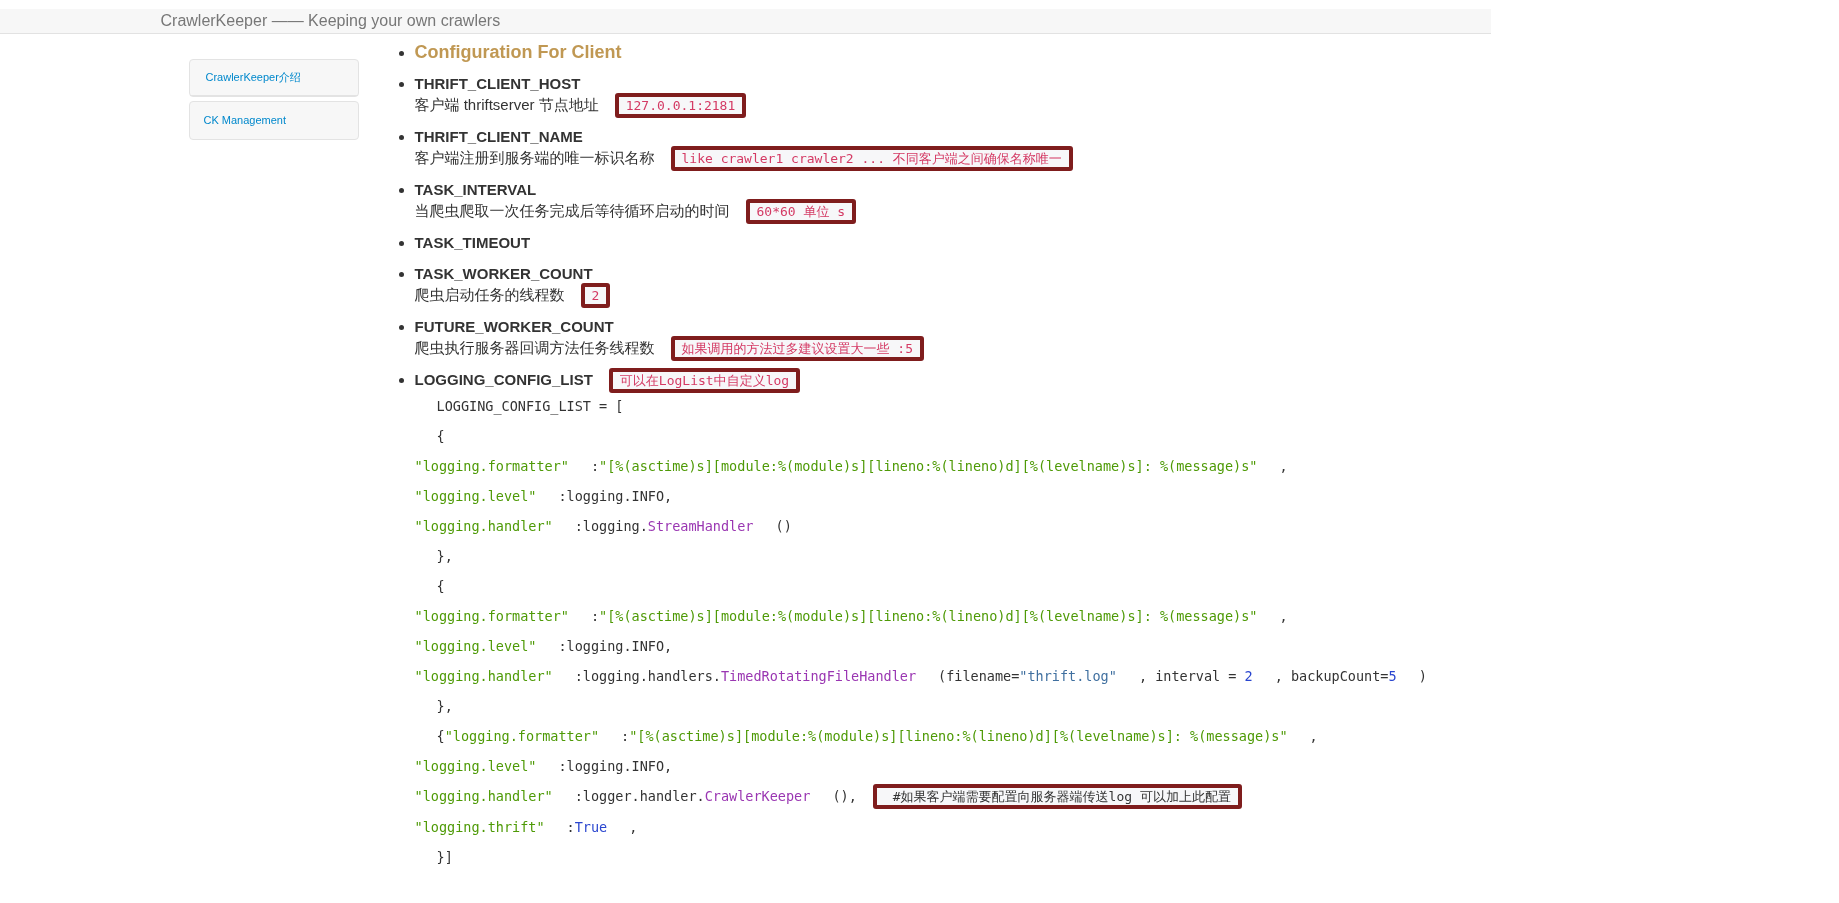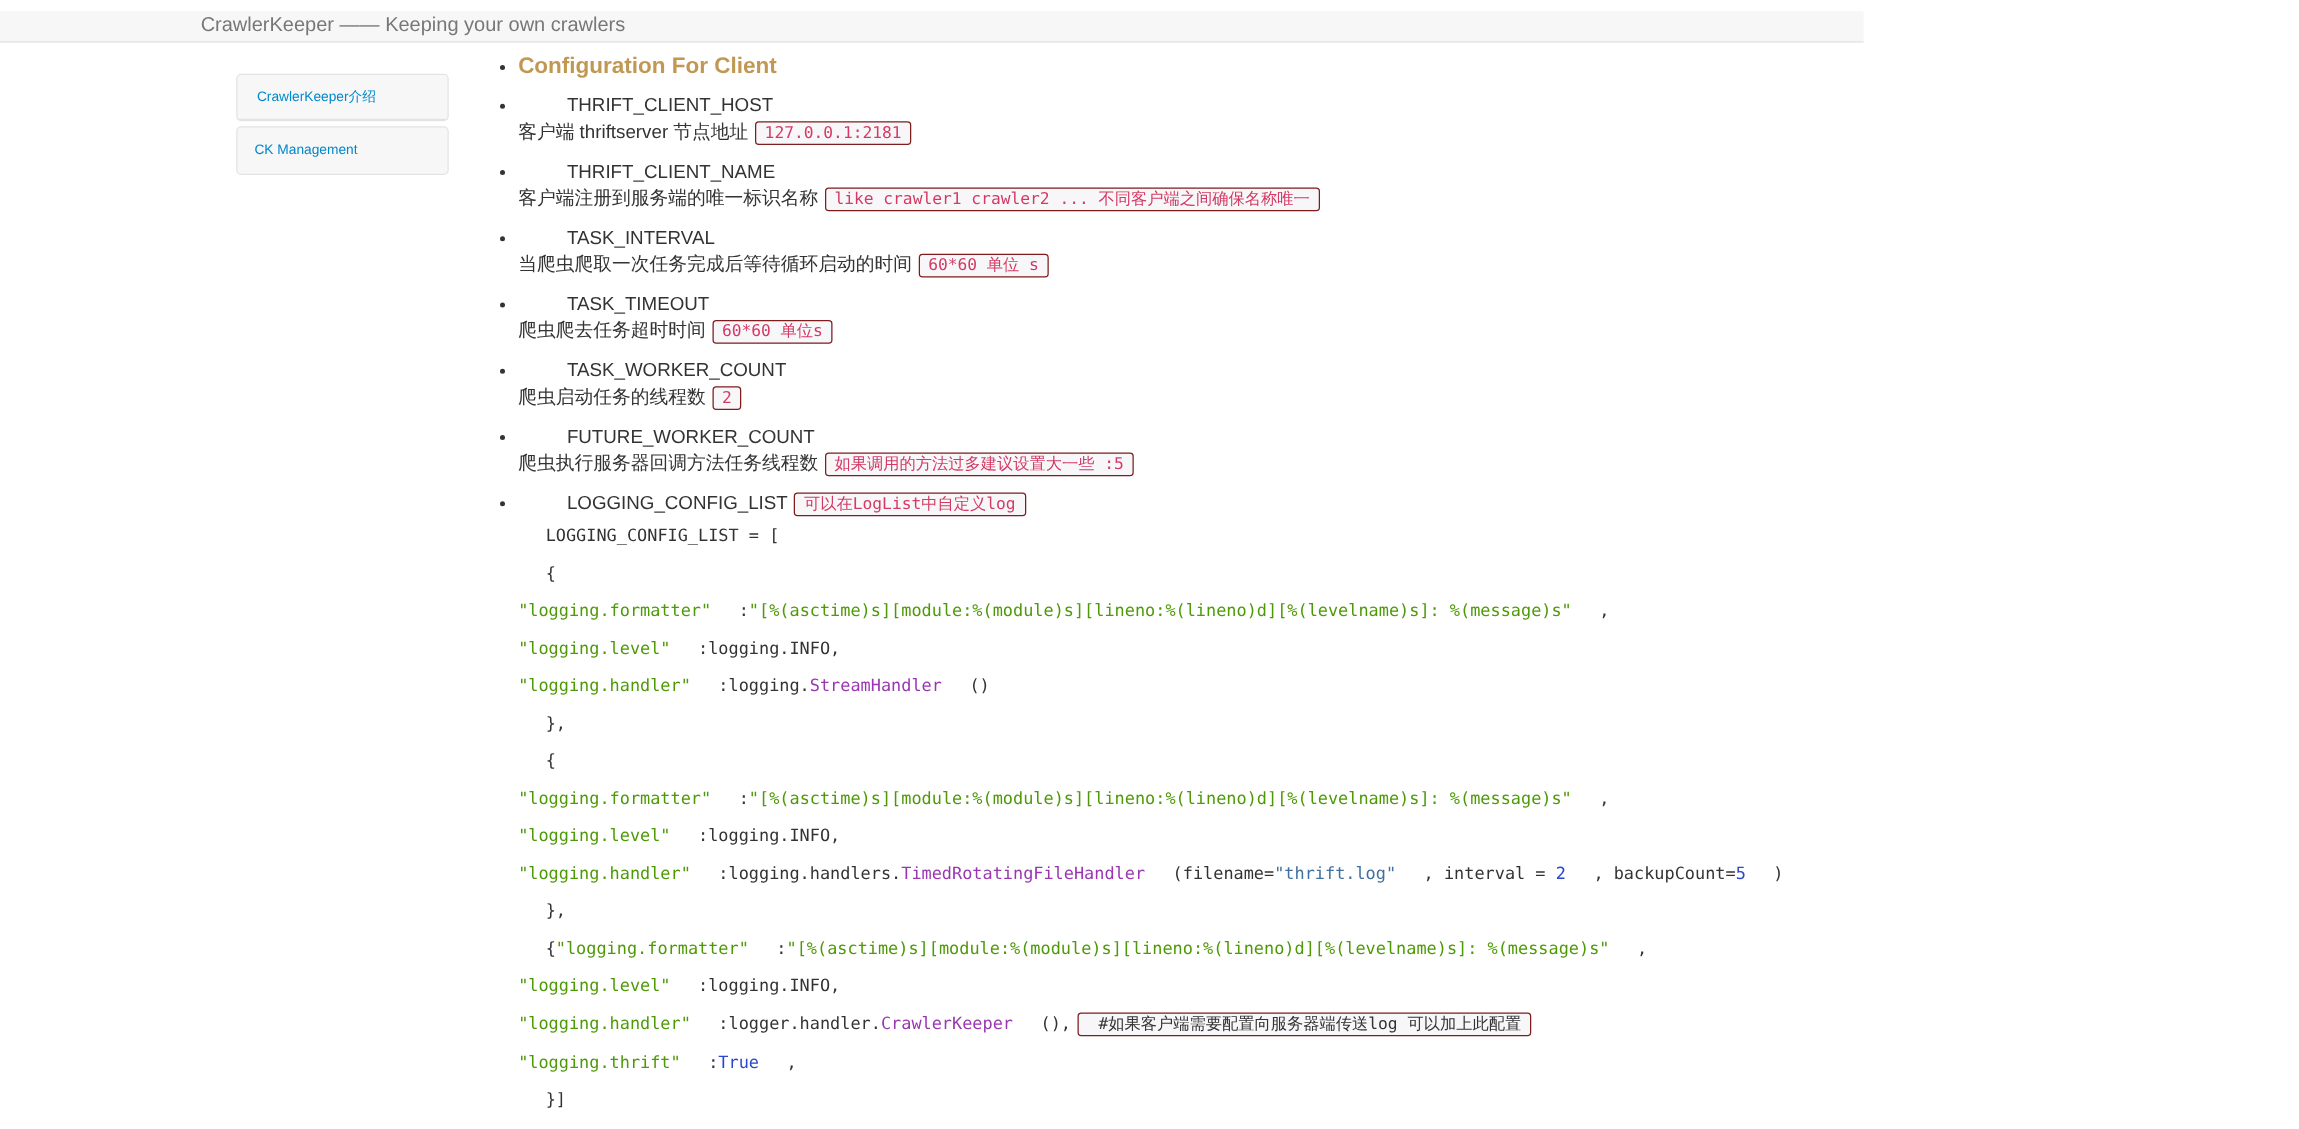--- a/index.html
+++ b/index.html
@@ -18,25 +18,25 @@
   .well-header { padding:10px 16px; border-bottom:1px solid #e3e3e3; }
   .well-body { padding:16px 16px 6px 30px; }
   .well-body a { display:block; margin-bottom:12px; line-height:21px; }
   .well-single { padding:8px 14px; line-height:21px; }
   a { color:var(--link); text-decoration:none; cursor:pointer; }
   .main { margin-left:35px; margin-top:8px; width:880px; }
   ul.doc-list { margin:0; padding-left:21px; list-style:disc; }
   ul.doc-list > li { margin-bottom:10px; line-height:21px; font-size:15px; }
   li.heading-li { margin-bottom:8px; line-height:22px; }
   .heading { font-size:18px; font-weight:bold; color:var(--heading-gold); }
-  .item-title { font-weight:normal; color:#333; font-size:15px;margin-left:39px; }
+  .item-title { font-weight:bold; color:#333; font-size:15px; }
   .item-desc { line-height:21px; }
   code.inline-code { font-family:"DejaVu Sans Mono", monospace; font-size:13px; background:#f7f7f9;
-    border:1px solid #7f1d1d; border-radius:3px; padding:1px 7px; color:var(--code-red);
-    margin-left:5px; white-space:nowrap; }
+    border:4px solid #7f1d1d; border-radius:3px; padding:1px 7px; color:var(--code-red);
+    margin-left:16px; white-space:nowrap; }
   code.comment-badge { color:#333;padding-left:16px; }
   .code-block { margin:0; }
   .codeline { margin:0; line-height:30px; font-family:"DejaVu Sans Mono", monospace; font-size:13.5px;
     color:#333; white-space:nowrap; }
   .tok-plain { color:#333;margin-left:22px; }
   .tok-str { color:var(--str-green); }
   .tok-cls { color:var(--class-purple); }
   .tok-num { color:var(--num-blue); }
   .tok-strb { color:var(--str-blue); }
 </style>
@@ -65,21 +65,21 @@
     </aside>
 
     <main class="main">
       <ul class="doc-list" id="doc-list">
         <li class="heading-li">
           <span class="heading">Configuration For Client</span>
         </li>
         <li><span class="item-title">THRIFT_CLIENT_HOST</span><div class="item-desc"><span>客户端 thriftserver 节点地址</span><code class="inline-code">127.0.0.1:2181</code></div></li>
           <li><span class="item-title">THRIFT_CLIENT_NAME</span><div class="item-desc"><span>客户端注册到服务端的唯一标识名称</span><code class="inline-code">like crawler1 crawler2 ... 不同客户端之间确保名称唯一</code></div></li>
           <li><span class="item-title">TASK_INTERVAL</span><div class="item-desc"><span>当爬虫爬取一次任务完成后等待循环启动的时间</span><code class="inline-code">60*60 单位 s</code></div></li>
-          <li><span class="item-title">TASK_TIMEOUT</span><div class="item-desc"><span>爬虫爬去任务超时时间</span><code class="inline-code">60*60 单位s</code></div></li>
+          <li><span class="item-title">TASK_TIMEOUT</span></li>
           <li><span class="item-title">TASK_WORKER_COUNT</span><div class="item-desc"><span>爬虫启动任务的线程数</span><code class="inline-code">2</code></div></li>
           <li><span class="item-title">FUTURE_WORKER_COUNT</span><div class="item-desc"><span>爬虫执行服务器回调方法任务线程数</span><code class="inline-code">如果调用的方法过多建议设置大一些 :5</code></div></li>
           <li id="logging-li">
           <span class="item-title">LOGGING_CONFIG_LIST</span><code class="inline-code">可以在LogList中自定义log</code>
           <div class="code-block" id="code-lines">
               <p class="codeline"><span class="tok-plain">LOGGING_CONFIG_LIST = [</span></p>
               <p class="codeline"><span class="tok-plain">{</span></p>
               <p class="codeline"><span class="tok-str">"logging.formatter"</span><span class="tok-plain">:</span><span class="tok-str">"[%(asctime)s][module:%(module)s][lineno:%(lineno)d][%(levelname)s]: %(message)s"</span><span class="tok-plain">,</span></p>
               <p class="codeline"><span class="tok-str">"logging.level"</span><span class="tok-plain">:logging.INFO,</span></p>
               <p class="codeline"><span class="tok-str">"logging.handler"</span><span class="tok-plain">:logging.</span><span class="tok-cls">StreamHandler</span><span class="tok-plain">()</span></p>

